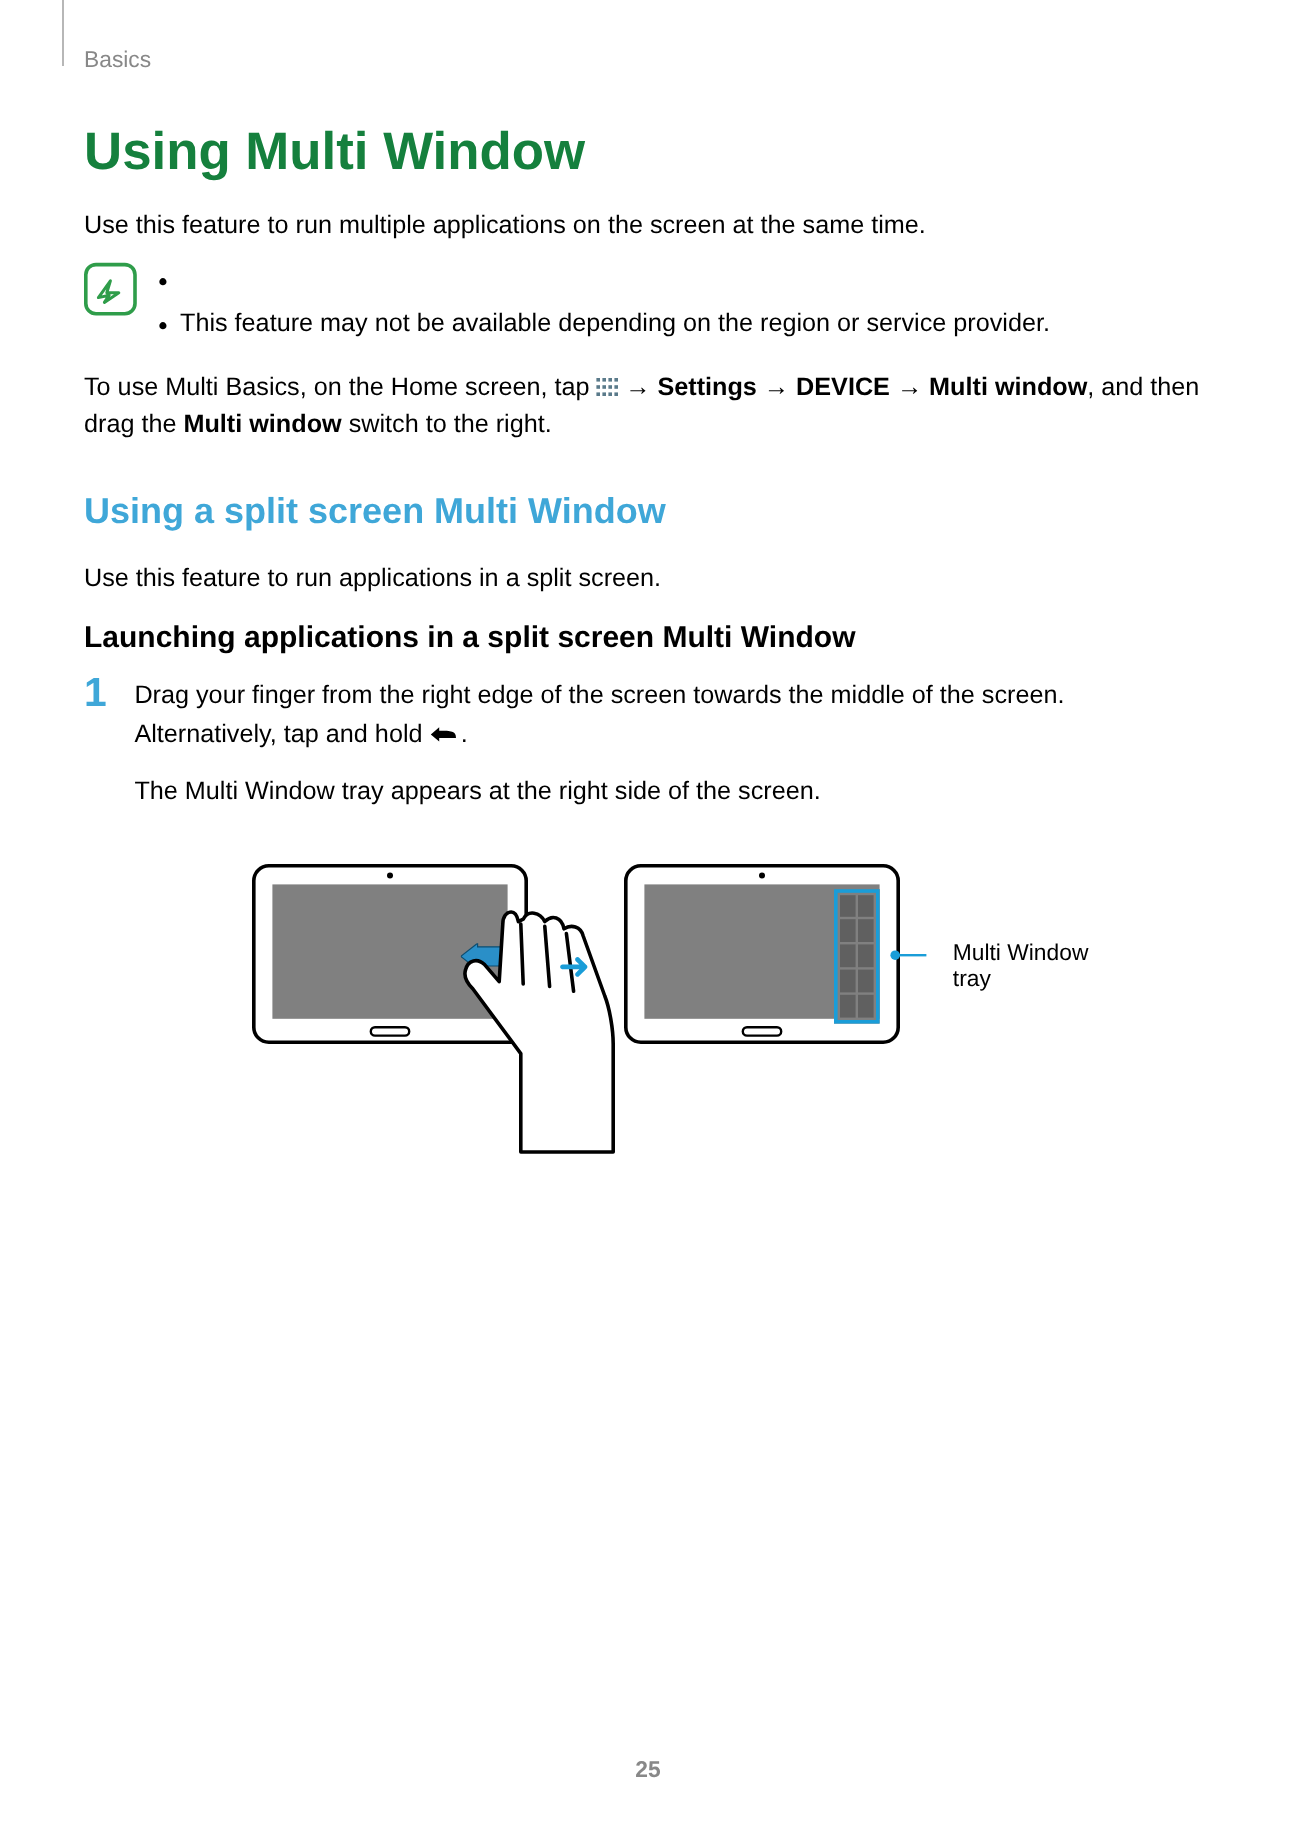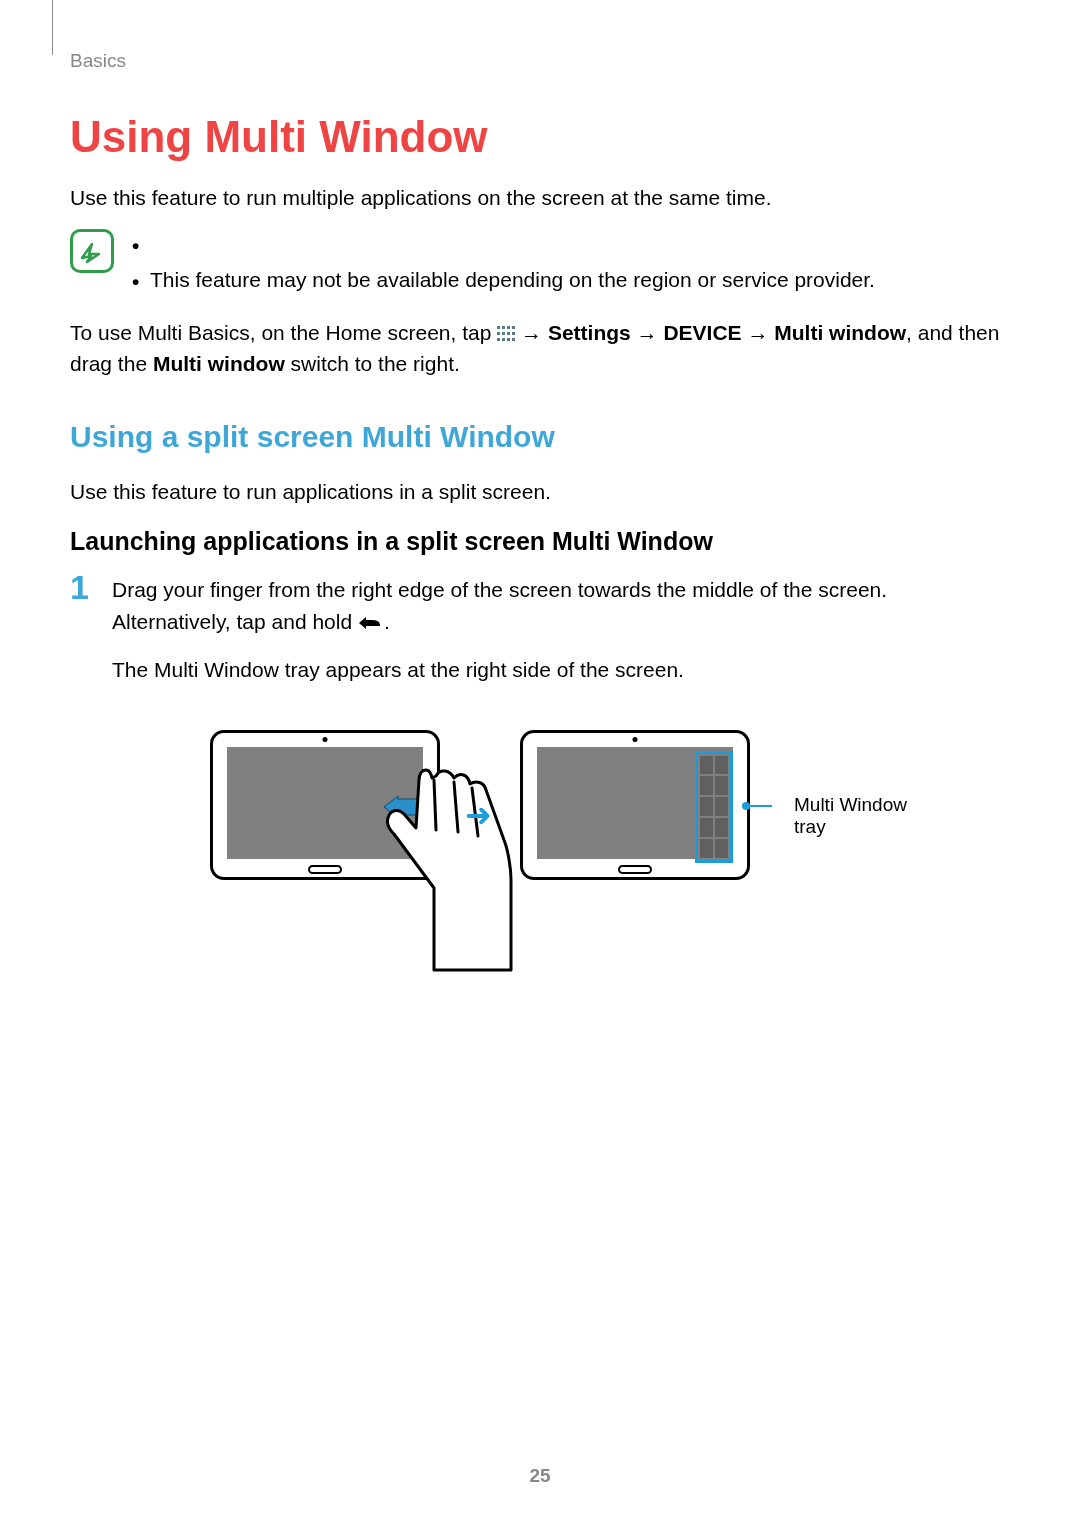--- a/index.html
+++ b/index.html
@@ -20,25 +20,25 @@
     border-left: 1px solid #888;
     height: 55px;
     position: absolute;
     left: 52px;
     top: 0;
   }
   .breadcrumb {
     font-size: 19px;
     color: #888;
     margin-bottom: 40px;
-    margin-top: 20px;
+    margin-top: 10px;
     font-weight: 400;
   }
   h1.title {
-    color: #ef4444;
+    color: #15803d;
     font-size: 44px;
     font-weight: 700;
     margin: 30px 0 12px 0;
   }
   .intro {
     font-size: 21px;
     line-height: 1.45;
     margin-bottom: 14px;
   }
   .note-box {

